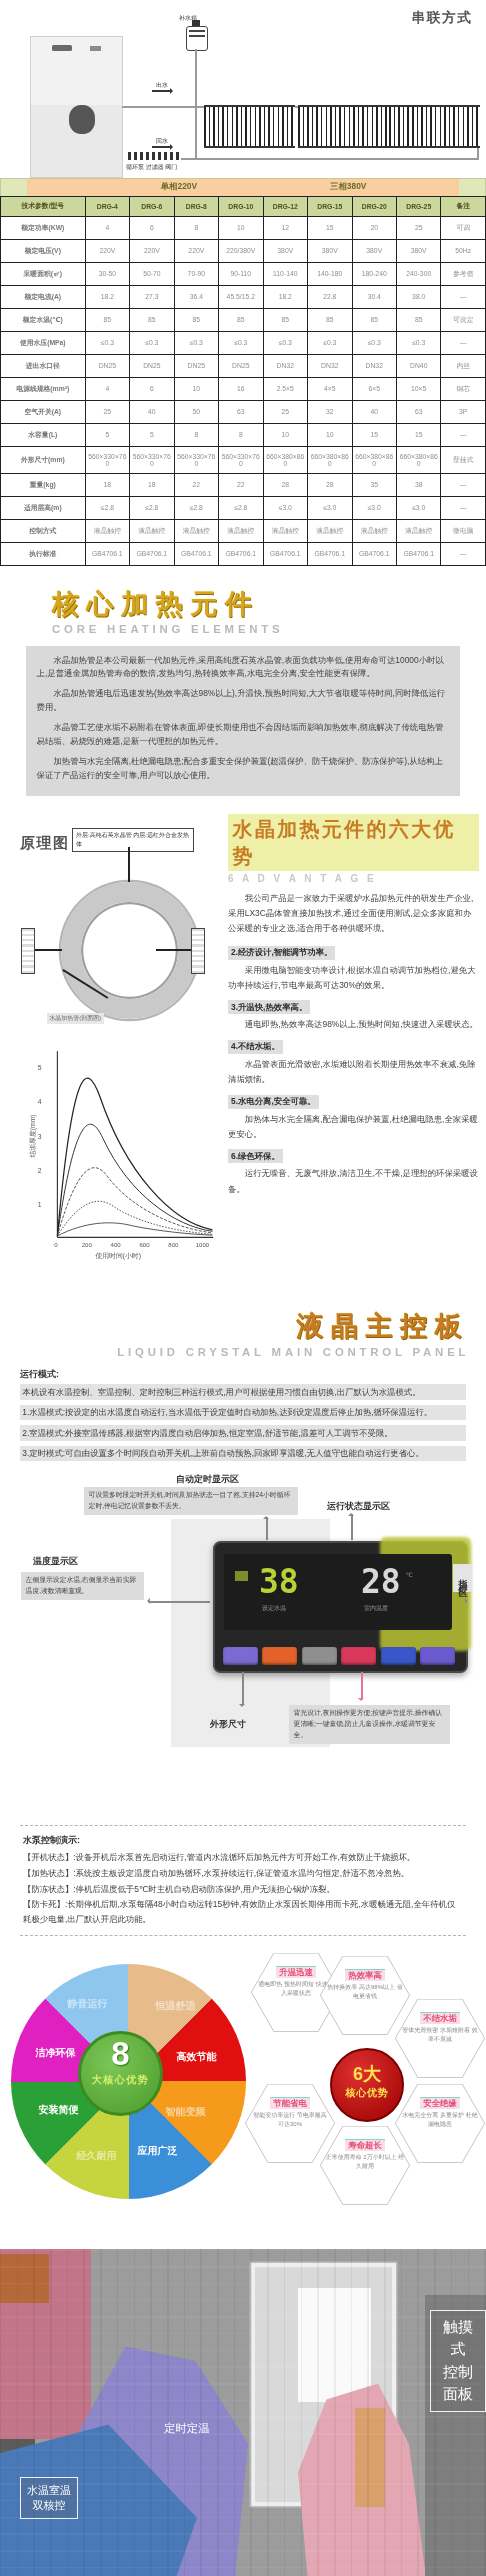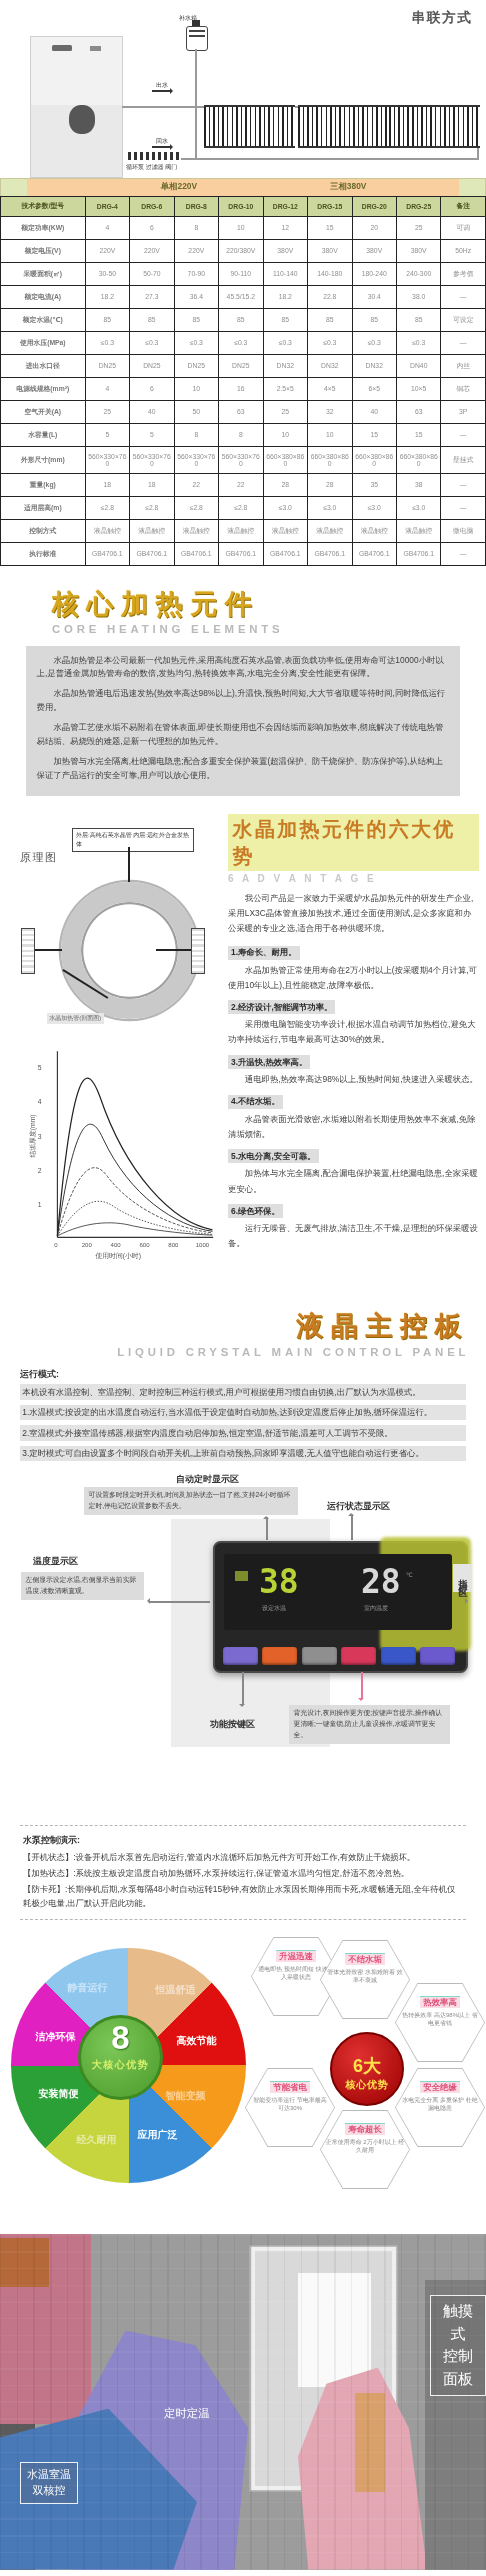--- a/index.html
+++ b/index.html
@@ -50,21 +50,21 @@
   .graybox{background:#d9d9d9;margin:10.6px 26px 0 26px;padding:7.6px 10.6px;}
   .graybox p{font-size:8.4px;line-height:1.65;color:#3f3f3f;margin:0 0 6px 0;text-indent:2em;}
 
   
   .six{padding:18px 0 0 0;min-height:471px;}
   .sixgrid{display:flex;}
   .sixleft{width:228px;position:relative;flex:none;}
   .sixright{width:251px;flex:none;padding-right:12px;}
   .h2line{display:inline-block;background:#eef0a8;color:#c97b24;font-size:20px;font-weight:bold;letter-spacing:2.3px;padding:1.5px 4.6px;}
   .h2en{color:#c9c9c9;font-weight:bold;font-size:10px;letter-spacing:3px;margin:1.5px 0 7.6px 0;}
-  .schemlbl{position:absolute;left:20px;top:36px;font-size:11px;font-weight:normal;color:#555;letter-spacing:1.5px;}
+  .schemlbl{position:absolute;left:20px;top:20px;font-size:15px;font-weight:bold;color:#555;letter-spacing:1.5px;}
   .ring{position:absolute;left:61px;top:68px;width:97px;height:97px;border-radius:50%;
     border:20px solid #c9c9c9;box-shadow:inset 0 0 0 2.3px #9f9f9f,0 0 0 2.3px #b5b5b5;}
   .callout-top{position:absolute;left:72px;top:13.7px;width:114px;border:0.8px solid #444;background:#fff;font-size:6px;color:#333;padding:2.3px 3px;line-height:1.5;}
   .vbox{position:absolute;width:12px;height:44px;border:0.8px solid #444;background:repeating-linear-gradient(0deg,#ddd 0 2.3px,#fff 2.3px 5.3px);}
   .cline{position:absolute;background:#222;}
   .ringlbl{position:absolute;left:47px;top:199px;font-size:6px;color:#666;background:#e7e7e7;padding:0.8px 2.3px;}
   .chart{position:absolute;left:27px;top:222px;}
   .adv-intro{font-size:8.4px;line-height:1.8;color:#3f3f3f;text-indent:2em;margin:4.6px 0 7.6px 0;}
   .adv{margin-bottom:6px;}
   .adv-h{background:#dedede;font-size:8.4px;font-weight:bold;color:#2e2e2e;padding:1.5px 3px;display:inline-block;}
@@ -137,21 +137,21 @@
   .hex .tt{font-size:8.4px;font-weight:bold;color:#e0507a;background:#fbdde6;display:inline-block;padding:0 3px;border-top:1.5px solid #7fd8c8;}
   .hex .dd{font-size:6px;color:#8a8a8a;line-height:1.45;margin:2.3px 4.6px 0 4.6px;}
   .hex:nth-child(2){left:69px;top:3px;}
   .hex:nth-child(3){left:144px;top:46px;}
   .hex:nth-child(4){left:144px;top:131px;}
   .hex:nth-child(5){left:69px;top:173px;}
   .hex:nth-child(6){left:-6px;top:131px;}
   .hex:nth-child(7){left:-6px;top:46px;}
   .hexhub{position:absolute;left:79px;top:94px;width:70px;height:70px;border-radius:50%;
     background:radial-gradient(circle at 38% 32%,#e03030,#9a0000);border:2.3px solid #7a0000;text-align:center;color:#ffe24a;}
-  .hexhub .a{font-size:18px;font-weight:bold;margin-top:20px;}
+  .hexhub .a{font-size:18px;font-weight:bold;margin-top:12px;}
   .hexhub .b{font-size:10px;font-weight:bold;letter-spacing:0.8px;}
 
   
   .photo{position:relative;height:336px;margin-top:13.7px;background:#9c9c9c;overflow:hidden;}
   .photo .px{position:absolute;}
   .photo:after{content:"";position:absolute;inset:0;
     background:repeating-linear-gradient(0deg,rgba(255,255,255,.05) 0 1.5px,transparent 1.5px 16.7px),
                repeating-linear-gradient(90deg,rgba(0,0,0,.06) 0 1.5px,transparent 1.5px 16.7px);pointer-events:none;}
   .ph-lbl{position:absolute;color:#fff;font-weight:normal;text-align:center;z-index:5;}
   .ph-box{border:0.8px solid rgba(255,255,255,.9);padding:4.6px 6px;background:rgba(90,90,90,.25);}
@@ -444,24 +444,20 @@
         <path d="M40,263 C70,215 95,210 115,225 C150,248 205,258 244,261" fill="none" stroke="#222" stroke-width="1" stroke-dasharray="2 2"></path>
         <path d="M40,263 C75,245 110,242 140,250 C175,257 215,261 244,262" fill="none" stroke="#222" stroke-width="1"></path>
       </svg>
     </div>
     <div class="sixright">
       <div class="h2line">水晶加热元件的六大优势</div>
       <div class="h2en">6 A D V A N T A G E</div>
       <p class="adv-intro">我公司产品是一家致力于采暖炉水晶加热元件的研发生产企业,采用LX3C晶体管直接加热技术,通过全面使用测试,是众多家庭和办公采暖的专业之选,适合用于各种供暖环境。</p>
       <div>
 
-      <div class="adv">
-          <div class="adv-h">1.寿命长、耐用。</div>
-          <p class="adv-b">水晶加热管正常使用寿命在2万小时以上(按采暖期4个月计算,可使用10年以上),且性能稳定,故障率极低。</p>
-        </div>
           <div class="adv">
           <div class="adv-h">2.经济设计,智能调节功率。</div>
           <p class="adv-b">采用微电脑智能变功率设计,根据水温自动调节加热档位,避免大功率持续运行,节电率最高可达30%的效果。</p>
         </div>
           <div class="adv">
           <div class="adv-h">3.升温快,热效率高。</div>
           <p class="adv-b">通电即热,热效率高达98%以上,预热时间短,快速进入采暖状态。</p>
         </div>
           <div class="adv">
           <div class="adv-h">4.不结水垢。</div>
@@ -527,32 +523,33 @@
         <div class="b"></div>
         <div class="b"></div>
         <div class="b"></div>
       </div>
     </div>
 
     <div class="pd-arrow-h right" style="left:466px;top:128px;width:0px;"></div>
     <div class="vlabel" style="left:453px;top:91px;">指示灯区</div>
 
     <div class="pd-arrow down" style="left:242px;top:199px;height:33px;"></div>
-    <div class="pd-head" style="left:210px;top:245px;">功能按键区</div>
+    <div class="pd-head" style="left:210px;top:245px;">外形尺寸</div>
     <div class="pd-arrow pink down" style="left:361px;top:199px;height:27px;"></div>
     <div class="pd-gray" style="left:289px;top:232px;width:152px;">背光设计,夜间操作更方便;按键声音提示,操作确认更清晰;一键童锁,防止儿童误操作,水暖调节更安全。</div>
   </div>
 </div>
 
 <div class="sec pump">
   <div class="ph">水泵控制演示:</div>
   <div>
 
   <p>【开机状态】:设备开机后水泵首先启动运行,管道内水流循环后加热元件方可开始工作,有效防止干烧损坏。</p>
       <p>【加热状态】:系统按主板设定温度自动加热循环,水泵持续运行,保证管道水温均匀恒定,舒适不忽冷忽热。</p>
+      <p>【防冻状态】:停机后温度低于5℃时主机自动启动防冻保护,用户无须担心锅炉冻裂。</p>
       <p>【防卡死】:长期停机后期,水泵每隔48小时自动运转15秒钟,有效防止水泵因长期停用而卡死,水暖畅通无阻,全年待机仅耗极少电量,出厂默认开启此功能。</p>
     </div>
 </div>
 
 <div class="sec wheels">
   <div class="wheelwrap">
     <div class="wheel"></div>
     <div class="hub">
       <div class="n8">8</div>
       <div class="ht">大核心优势</div>
@@ -569,28 +566,28 @@
   <div class="hexwrap">
 
   <div class="hex">
       <div class="in">
         <div class="tt">升温迅速</div>
         <div class="dd">通电即热 预热时间短 快速进入采暖状态</div>
       </div>
     </div>
       <div class="hex">
       <div class="in">
+        <div class="tt">热效率高</div>
+        <div class="dd">热转换效率 高达98%以上 省电更省钱</div>
+      </div>
+    </div>
+      <div class="hex">
+      <div class="in">
         <div class="tt">不结水垢</div>
         <div class="dd">管体光滑致密 水垢难附着 效率不衰减</div>
-      </div>
-    </div>
-      <div class="hex">
-      <div class="in">
-        <div class="tt">热效率高</div>
-        <div class="dd">热转换效率 高达98%以上 省电更省钱</div>
       </div>
     </div>
       <div class="hex">
       <div class="in">
         <div class="tt">安全绝缘</div>
         <div class="dd">水电完全分离 多重保护 杜绝漏电隐患</div>
       </div>
     </div>
       <div class="hex">
       <div class="in">

